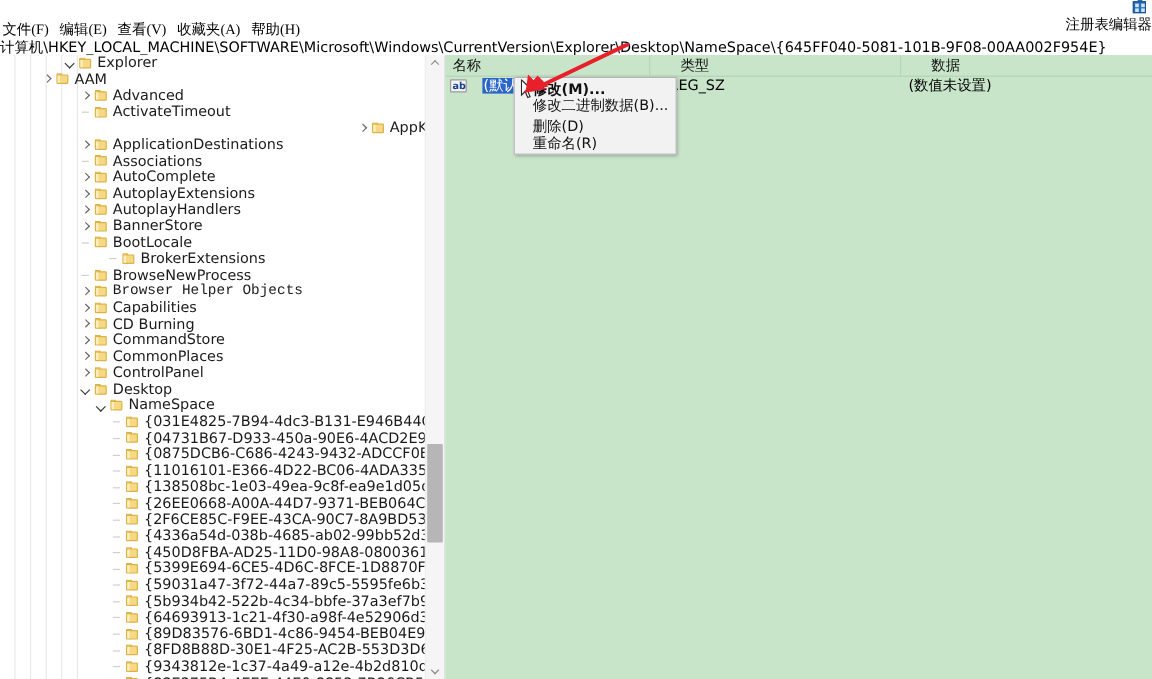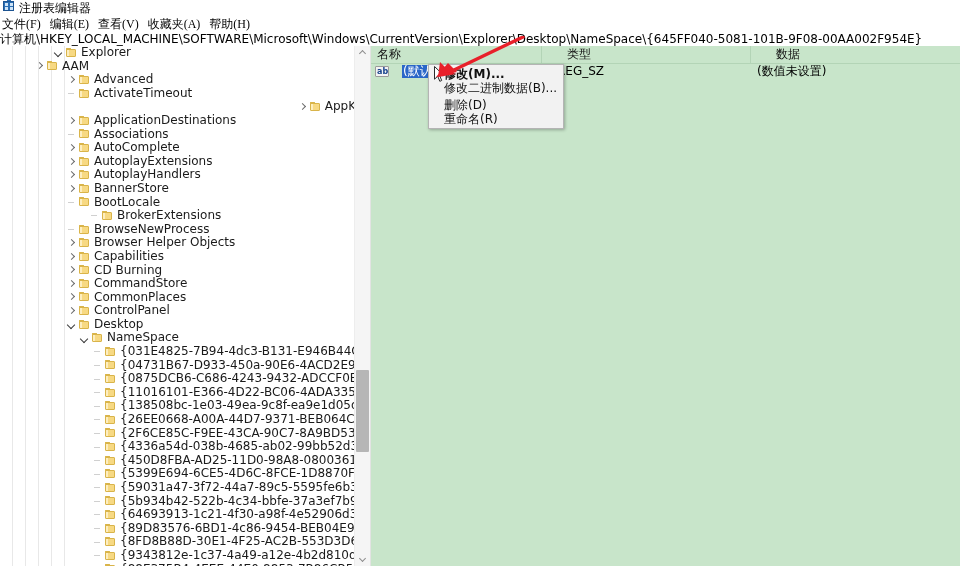--- a/index.html
+++ b/index.html
@@ -7,22 +7,22 @@
     width:960px;height:566px;overflow:hidden;
     background:#ffffff;
     font-family:"DejaVu Sans","Liberation Sans",sans-serif;
     font-size:12px;color:#000;
     -webkit-font-smoothing:antialiased;
   }
   .app{position:relative;width:960px;height:566px;background:#fff;}
 
   
   .titlebar{
-    height:16px;display:flex;align-items:flex-start;
-    padding-left:3px;background:#ffffff;
+    height:16px;display:flex;align-items:flex-end;
+    padding-left:3px;background:#ffffff;flex-direction:column;
   }
   .titlebar .appicon{
     width:12px;height:12px;margin-right:4px;position:relative;flex:none;
   }
   .titlebar .appicon .sq{
     position:absolute;left:0;top:1px;width:11px;height:10px;
     background:#2a6fb5;border:1px solid #1d5491;box-sizing:border-box;
   }
   .titlebar .appicon .sq:after{
     content:"";position:absolute;left:1px;top:1px;width:3px;height:3px;
@@ -324,21 +324,21 @@
           </div>
           <div class="node" style="padding-left: 65px; height: 13.6px;">
             <div class="twisty leaf"></div>
             <div class="fico">
               <div class="tab"></div>
               <div class="body"></div>
               <div class="shine"></div>
             </div>
             <span class="lbl">BrowseNewProcess</span>
           </div>
-          <div class="node" style="padding-left: 65px; height: 13.6px;">
+          <div class="node" style="padding-left: 65px; height: 13.6px; font-family: Liberation Mono, monospace;">
             <div class="twisty closed"></div>
             <div class="fico">
               <div class="tab"></div>
               <div class="body"></div>
               <div class="shine"></div>
             </div>
             <span class="lbl">Browser Helper Objects</span>
           </div>
           <div class="node" style="padding-left: 65px; height: 13.6px;">
             <div class="twisty closed"></div>

